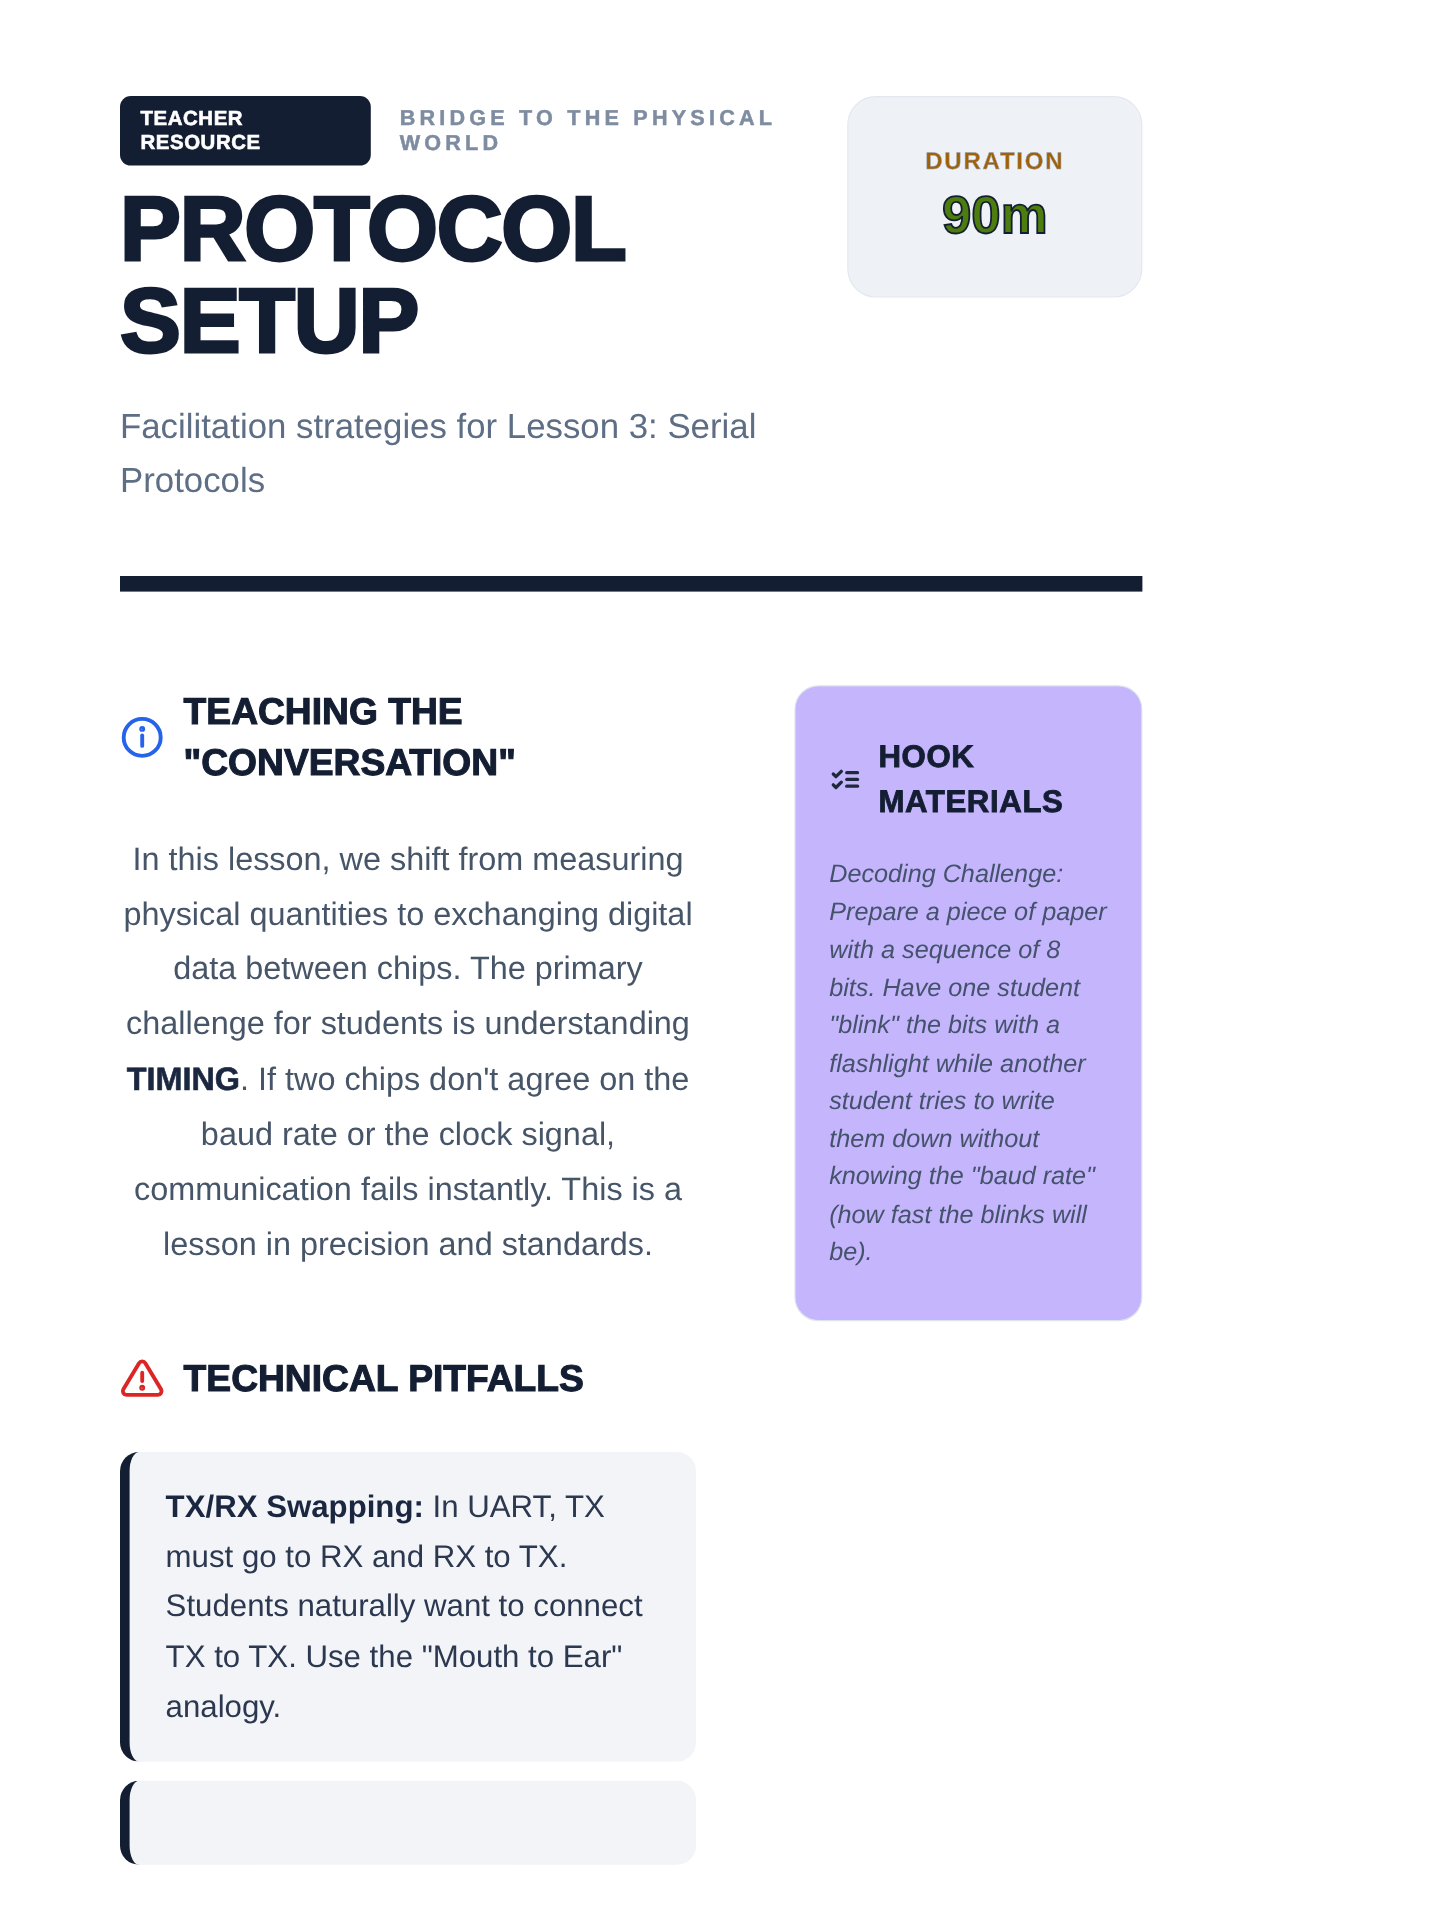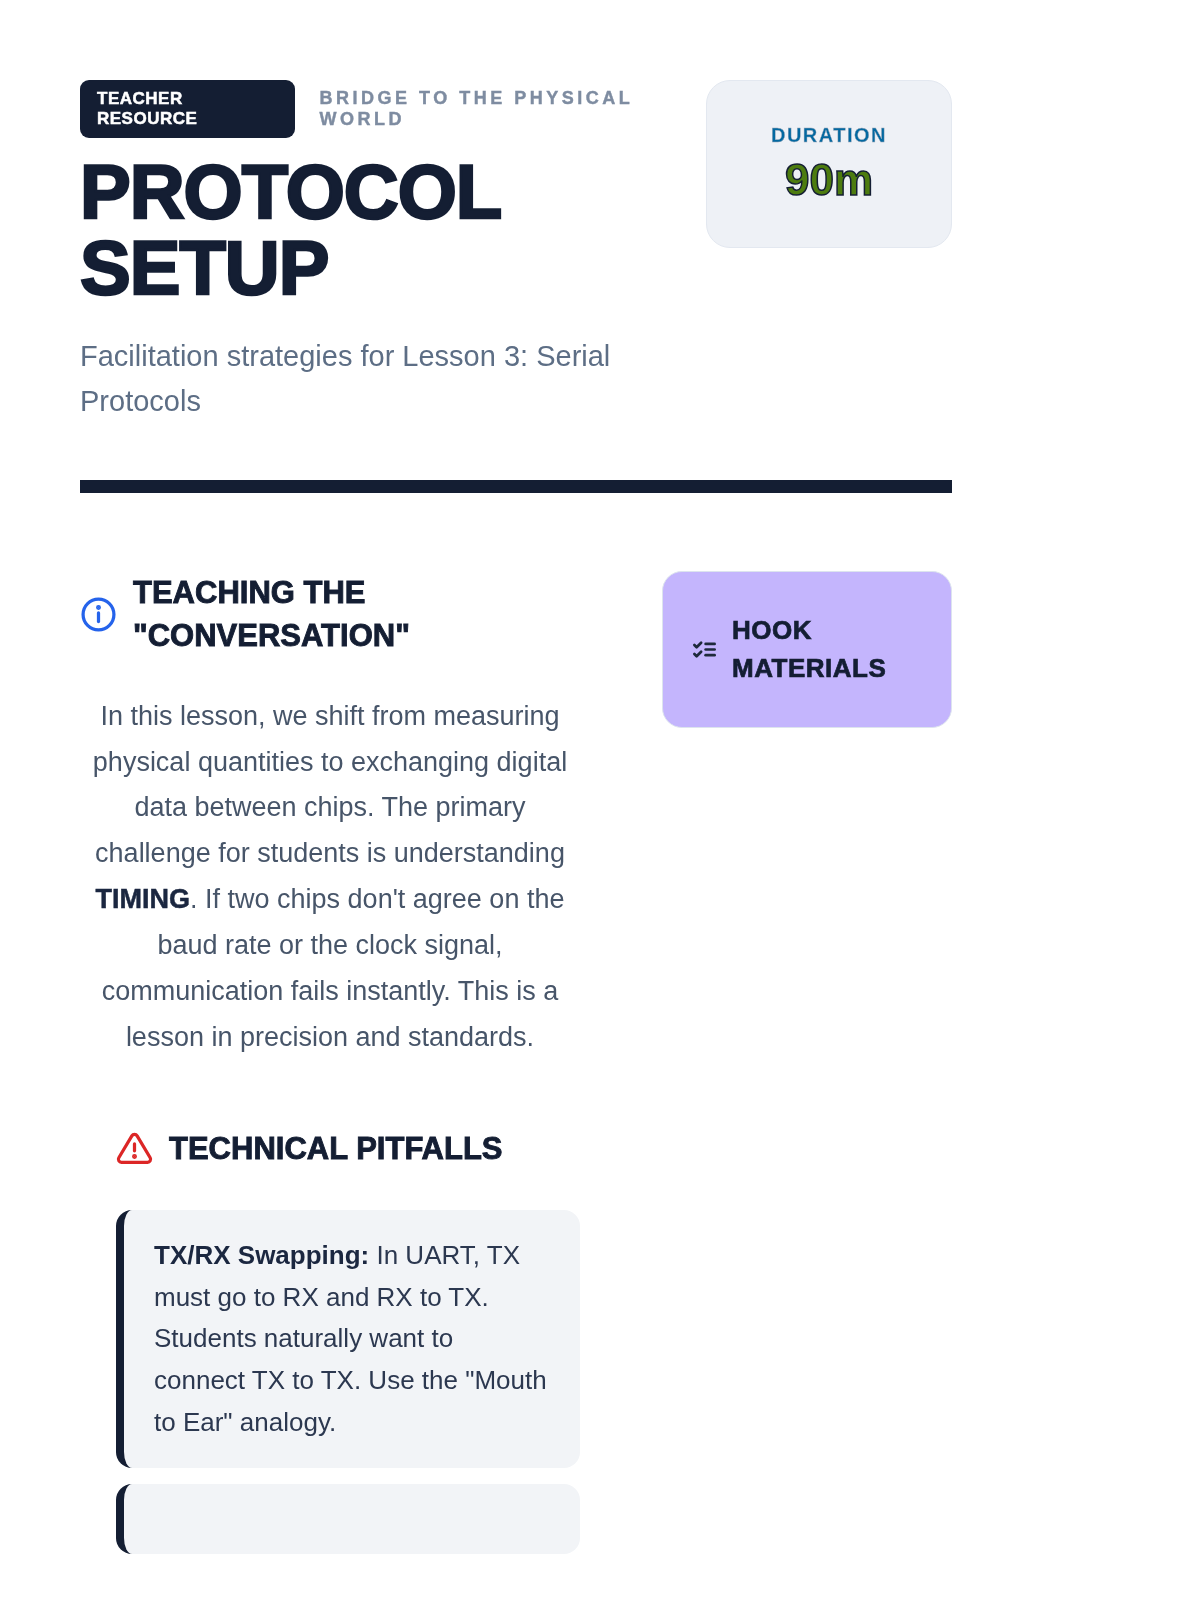--- a/index.html
+++ b/index.html
@@ -7,21 +7,21 @@
   body {
     width: 1200px;
     height: 1600px;
     overflow: hidden;
     font-family: "Liberation Sans", sans-serif;
     color: #141e33;
   }
   .page {
     width: 1032px;
     height: 1600px;
-    padding: 80px 80px 0 80px;
+    padding: 80px 80px 0 100px;
     overflow: hidden;
   }
 
   
   .header-row {
     display: flex;
     justify-content: space-between;
     align-items: flex-start;
   }
   .badge-row {
@@ -71,21 +71,21 @@
     border: 1px solid #e3e8f0;
     border-radius: 24px;
     display: flex;
     flex-direction: column;
     align-items: center;
     justify-content: center;
     gap: 8px;
     margin-top: 0;
   }
   .duration-label {
-    color: #0369a1;
+    color: #a16207;
     font-size: 20px;
     font-weight: 700;
     letter-spacing: 1.5px;
     -webkit-text-stroke: 0.4px #9aa6b8;
   }
   .duration-value {
     color: #4d7c0f;
     font-size: 44px;
     font-weight: 900;
     -webkit-text-stroke: 1.5px #141e33;
@@ -130,21 +130,21 @@
     color: #475569;
     max-width: 650px;
     text-align: center;
   }
   .lead-paragraph strong {
     color: #1b2740;
     font-weight: 700;
     -webkit-text-stroke: 0.5px #1b2740;
   }
 
-  .pitfalls-section { margin-top: 66px; margin-left: 36px; }
+  .pitfalls-section { margin-top: 66px; }
   .pitfall-cards { margin-top: 40px; display: flex; flex-direction: column; gap: 16px; }
   .pitfall-card {
     background: #f2f4f7;
     border-left: 8px solid #141e33;
     border-radius: 16px;
     padding: 25px 30px;
     font-size: 26px;
     line-height: 1.6;
     color: #2c3850;
   }
@@ -261,17 +261,18 @@
             <svg width="27" height="27" viewBox="0 0 24 24" fill="none" stroke="currentColor" stroke-width="2.4" stroke-linecap="round" stroke-linejoin="round">
               <path d="m3 8 2 2 4-4"></path>
               <path d="m3 16 2 2 4-4"></path>
               <line x1="13" y1="7" x2="21" y2="7"></line>
               <line x1="13" y1="12" x2="21" y2="12"></line>
               <line x1="13" y1="17" x2="21" y2="17"></line>
             </svg>
           </span>
           <h3>HOOK MATERIALS</h3>
         </div>
+        <p class="hook-body">Decoding Challenge: Prepare a piece of paper with a sequence of 8 bits. Have one student "blink" the bits with a flashlight while another student tries to write them down without knowing the "baud rate" (how fast the blinks will be).</p>
       </div>
     </aside>
 
   </div>
 </div>
 
 </body></html>

